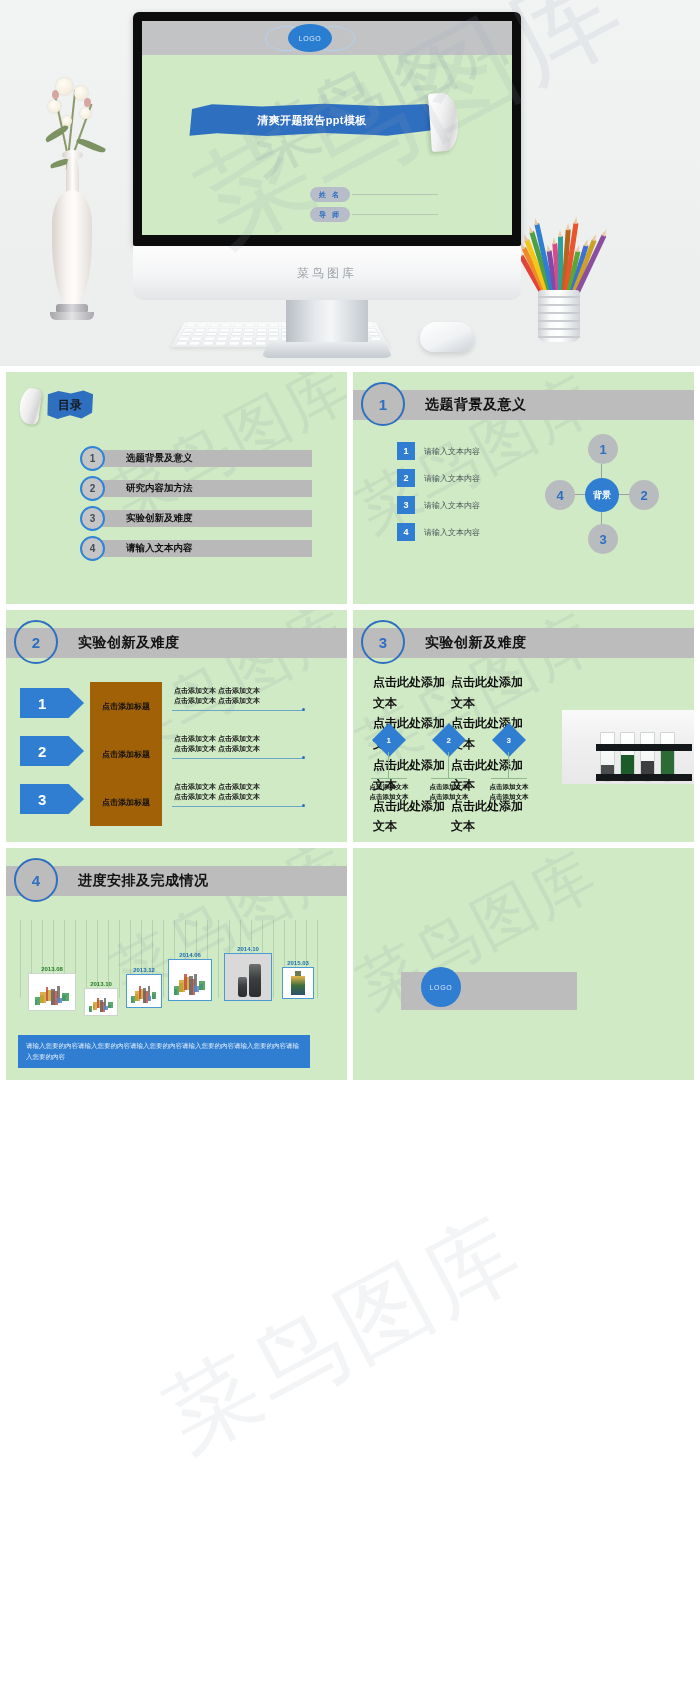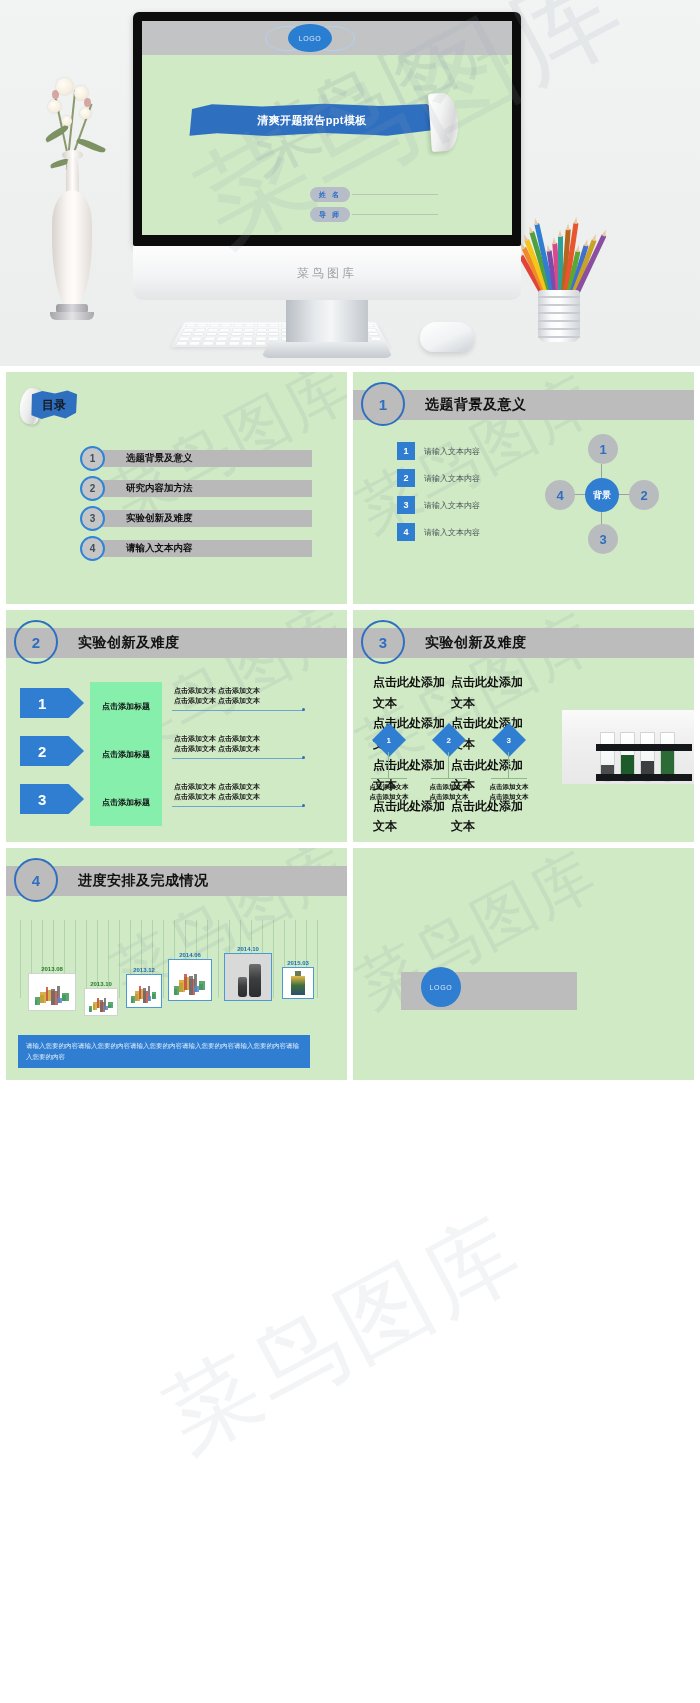--- a/index.html
+++ b/index.html
@@ -222,21 +222,21 @@
   }
   .sec-circle.nofill { background:transparent; }
   .sec-title {
     position:absolute; left:72px; top:24px; font-size:14px; font-weight:bold; color:#111;
     letter-spacing:.5px;
   }
 
   
   .cat-badge { position:absolute; left:14px; top:14px; width:64px; height:40px; }
   .cat-brush {
-    position:absolute; left:10px; top:4px; width:48px; height:30px; background:#2f6fc0;
+    position:absolute; left:26px; top:4px; width:48px; height:30px; background:#2f6fc0;
     clip-path: polygon(4% 14%, 26% 3%, 52% 12%, 78% 2%, 98% 14%, 96% 76%, 74% 95%, 50% 84%, 24% 97%, 3% 84%);
     display:flex; align-items:center; justify-content:center;
   }
   .cat-brush span { color:#14181c; font-size:12px; font-weight:bold; }
   .cat-curl {
     position:absolute; left:0px; top:2px; width:20px; height:36px;
     background: linear-gradient(100deg,#ffffff,#ececec 50%,#d4d4d4 80%,#ffffff);
     border-radius: 50% 6px 6px 50%;
     box-shadow: 1px 1px 3px rgba(0,0,0,.2);
     transform: rotate(8deg);
@@ -286,21 +286,21 @@
 
   
   .r-row { position:absolute; left:8px; width:100%; height:48px; }
   .arrow {
     position:absolute; left:6px; top:6px; width:64px; height:30px;
     background:#2f7ed1; color:#fff; font-size:15px; font-weight:bold;
     display:flex; align-items:center; padding-left:18px;
     clip-path: polygon(0 0, 76% 0, 100% 50%, 76% 100%, 0 100%);
   }
   .gbox {
-    position:absolute; left:76px; top:0px; width:72px; height:48px; background:#86efac;
+    position:absolute; left:76px; top:0px; width:72px; height:48px; background:#a16207;
     display:flex; align-items:center; justify-content:center;
     font-size:8px; font-weight:bold; color:#111;
   }
   .rtext { position:absolute; left:160px; top:4px; font-size:7px; color:#1d1d1d; font-weight:bold; line-height:1.45; }
   .rline { position:absolute; left:158px; top:28px; width:132px; height:1px; background:#6aa7c9; }
   .rdot { position:absolute; left:288px; top:26px; width:3px; height:3px; border-radius:50%; background:#2f6fc0; }
 
   
   .e-grid {
     position:absolute; left:20px; top:62px;

